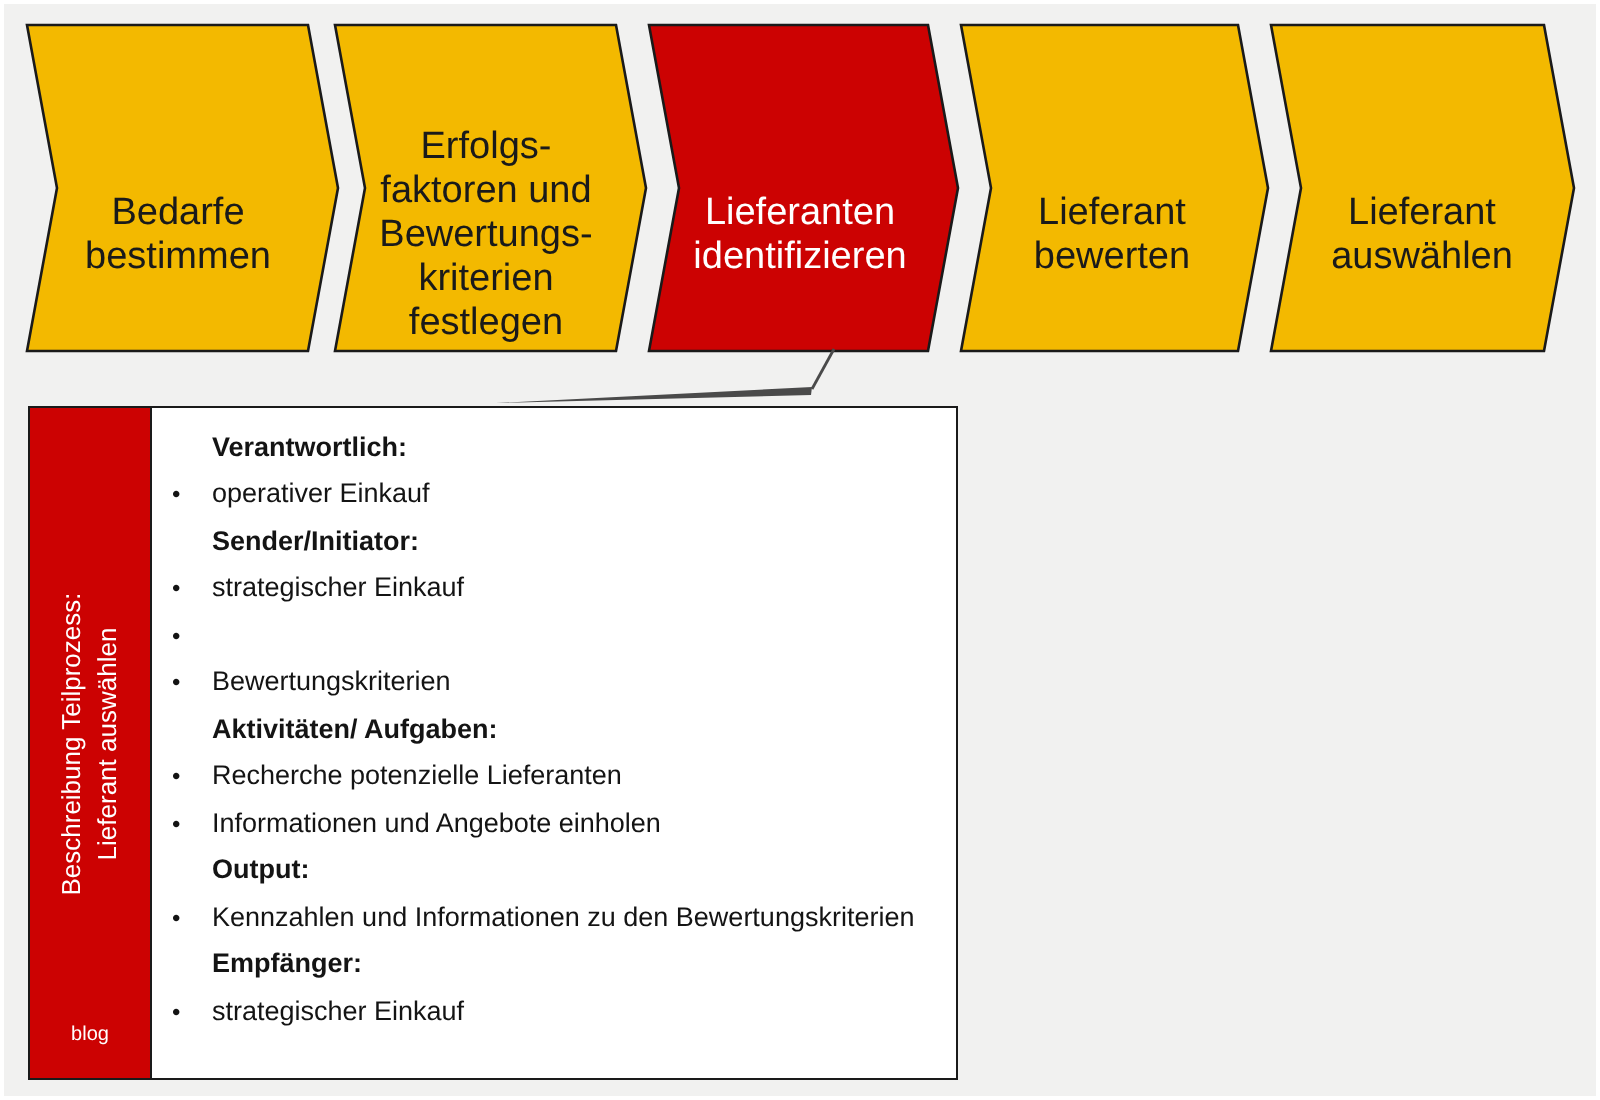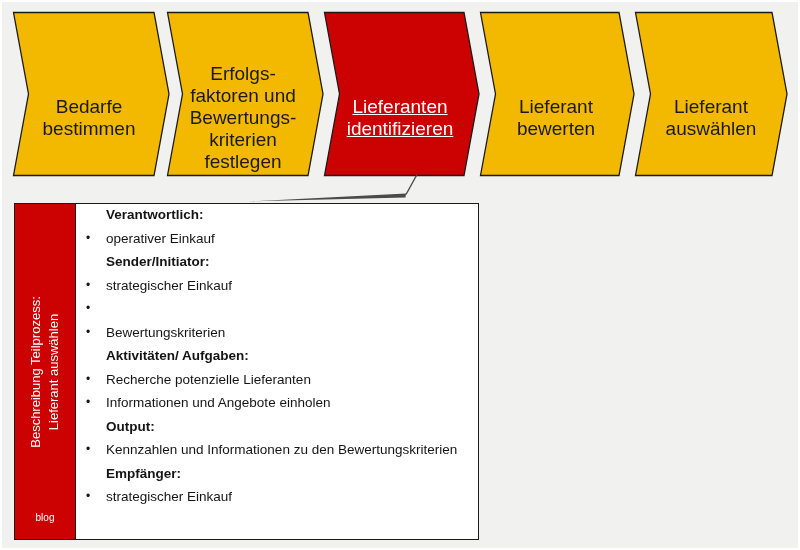--- a/index.html
+++ b/index.html
@@ -17,21 +17,21 @@
   }
   .chev-svg{position:absolute;left:0;top:0;}
   .chev-label{
     position:absolute;top:10px;height:212px;
     display:flex;align-items:center;justify-content:center;
     text-align:center;
     font-size:19px;line-height:22px;
     color:#1a1a1a;
     white-space:pre-line;
   }
-  .chev-label.light{color:#ffffff;text-decoration:underline;}
+  .chev-label.light{color:#ffffff;}
   .panel{
     position:absolute;left:12px;top:201px;
     width:465px;height:337px;
     background:#ffffff;
     border:1px solid #1a1a1a;
     box-sizing:border-box;
   }
   .panel-strip{
     position:absolute;left:0;top:0;bottom:0;width:60px;
     background:#cc0202;
@@ -52,21 +52,21 @@
     color:#ffffff;
     font-size:10px;
   }
   .panel-content{
     position:absolute;left:61px;top:0;right:0;bottom:0;
     padding:3px 4px 0 10px;
     font-size:13.5px;color:#141414;
     overflow:hidden;
   }
   .p-line{
-    display:flex;align-items:flex-start;
+    display:flex;align-items:flex-end;
     height:23.5px;
   }
   .p-line .bullet{
     width:20px;flex:0 0 20px;
     font-size:12px;color:#141414;
   }
   .p-line.header{font-weight:bold;}
   .p-line.header .bullet{visibility:hidden;}
 </style>
 </head>

